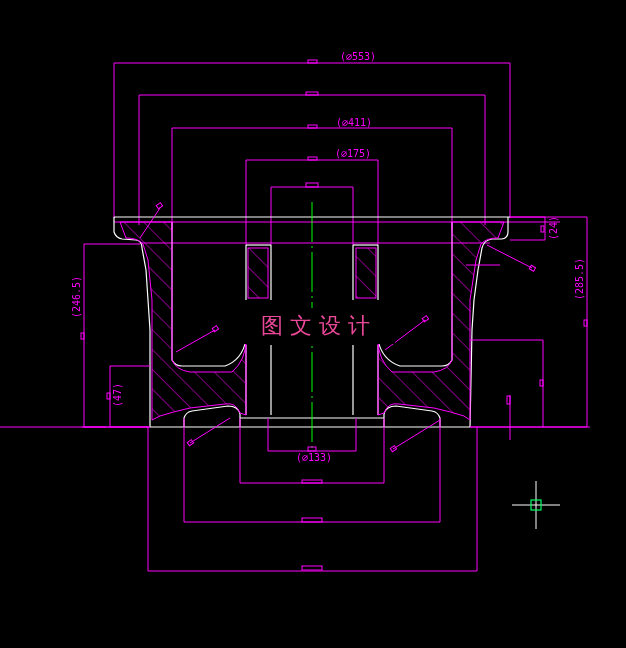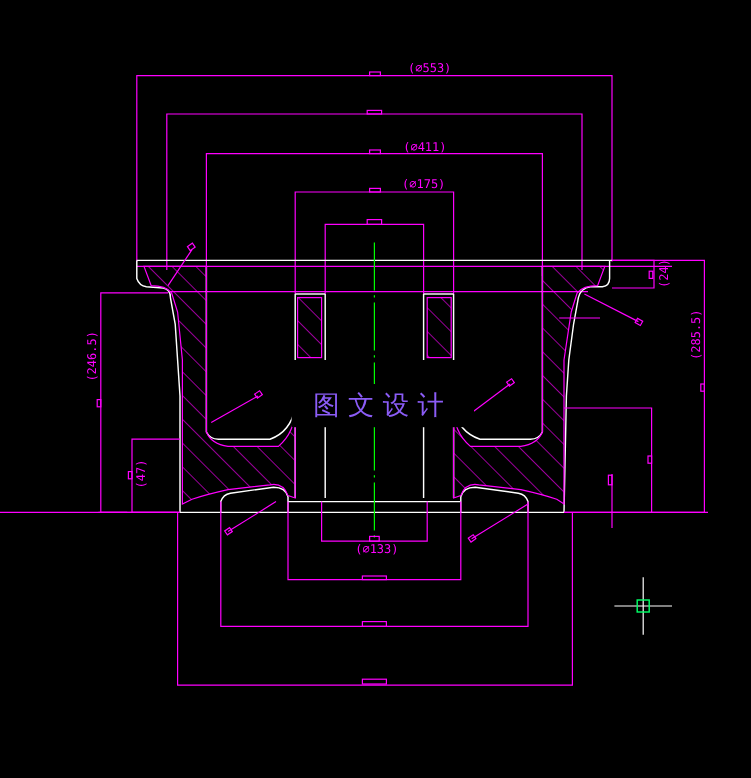--- a/index.html
+++ b/index.html
@@ -1,20 +1,20 @@
 <!DOCTYPE html>
 <html><head>
 <meta charset="utf-8">
 <style>
   html, body { margin:0; padding:0; background:#000; }
   body { width:626px; height:648px; overflow:hidden; position:relative; font-family:"DejaVu Sans Mono", monospace; }
   #canvas { position:absolute; left:0; top:0; width:626px; height:648px; }
   .dimtxt { fill:#ff00ff; font-family:"DejaVu Sans Mono", monospace; font-size:10px; }
-  .watermark { position:absolute; left:243px; top:320px; width:152px; height:36px; background:#000;
-    color:#8b5cf6; font-family:"DejaVu Serif", serif; font-size:22px; letter-spacing:7px;
+  .watermark { position:absolute; left:243px; top:308px; width:152px; height:36px; background:#000;
+    color:#ec4899; font-family:"DejaVu Serif", serif; font-size:22px; letter-spacing:7px;
     display:flex; align-items:center; justify-content:center; }
 </style>
 </head>
 <body>
 
 <svg id="canvas" viewBox="0 0 626 648" xmlns="http://www.w3.org/2000/svg">
 
   <g stroke="#ff00ff" stroke-width="1" fill="none">
 
     <polyline points="114,218 114,63 510,63 510,218"></polyline>

